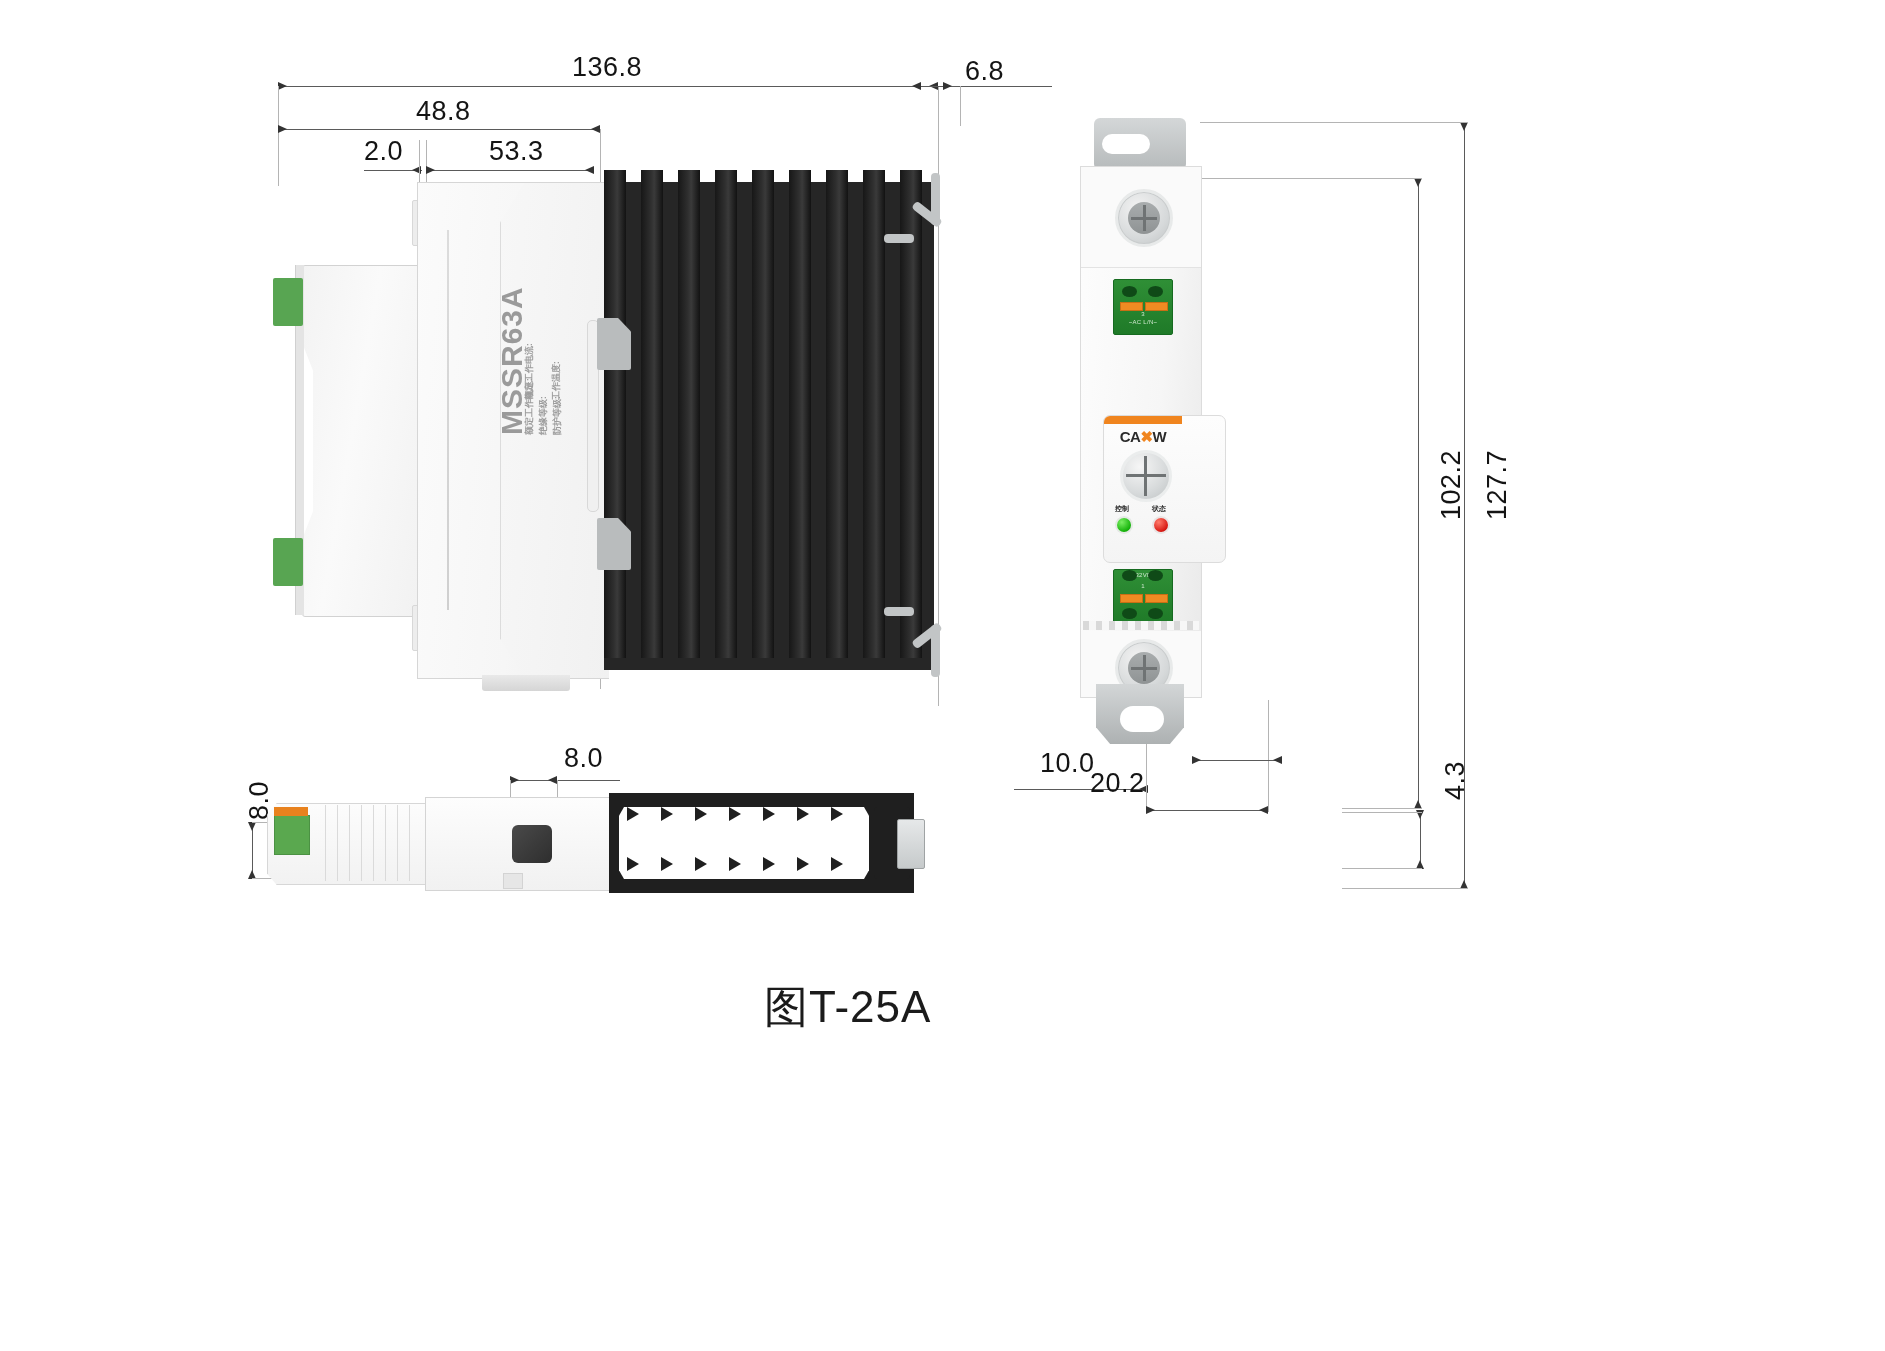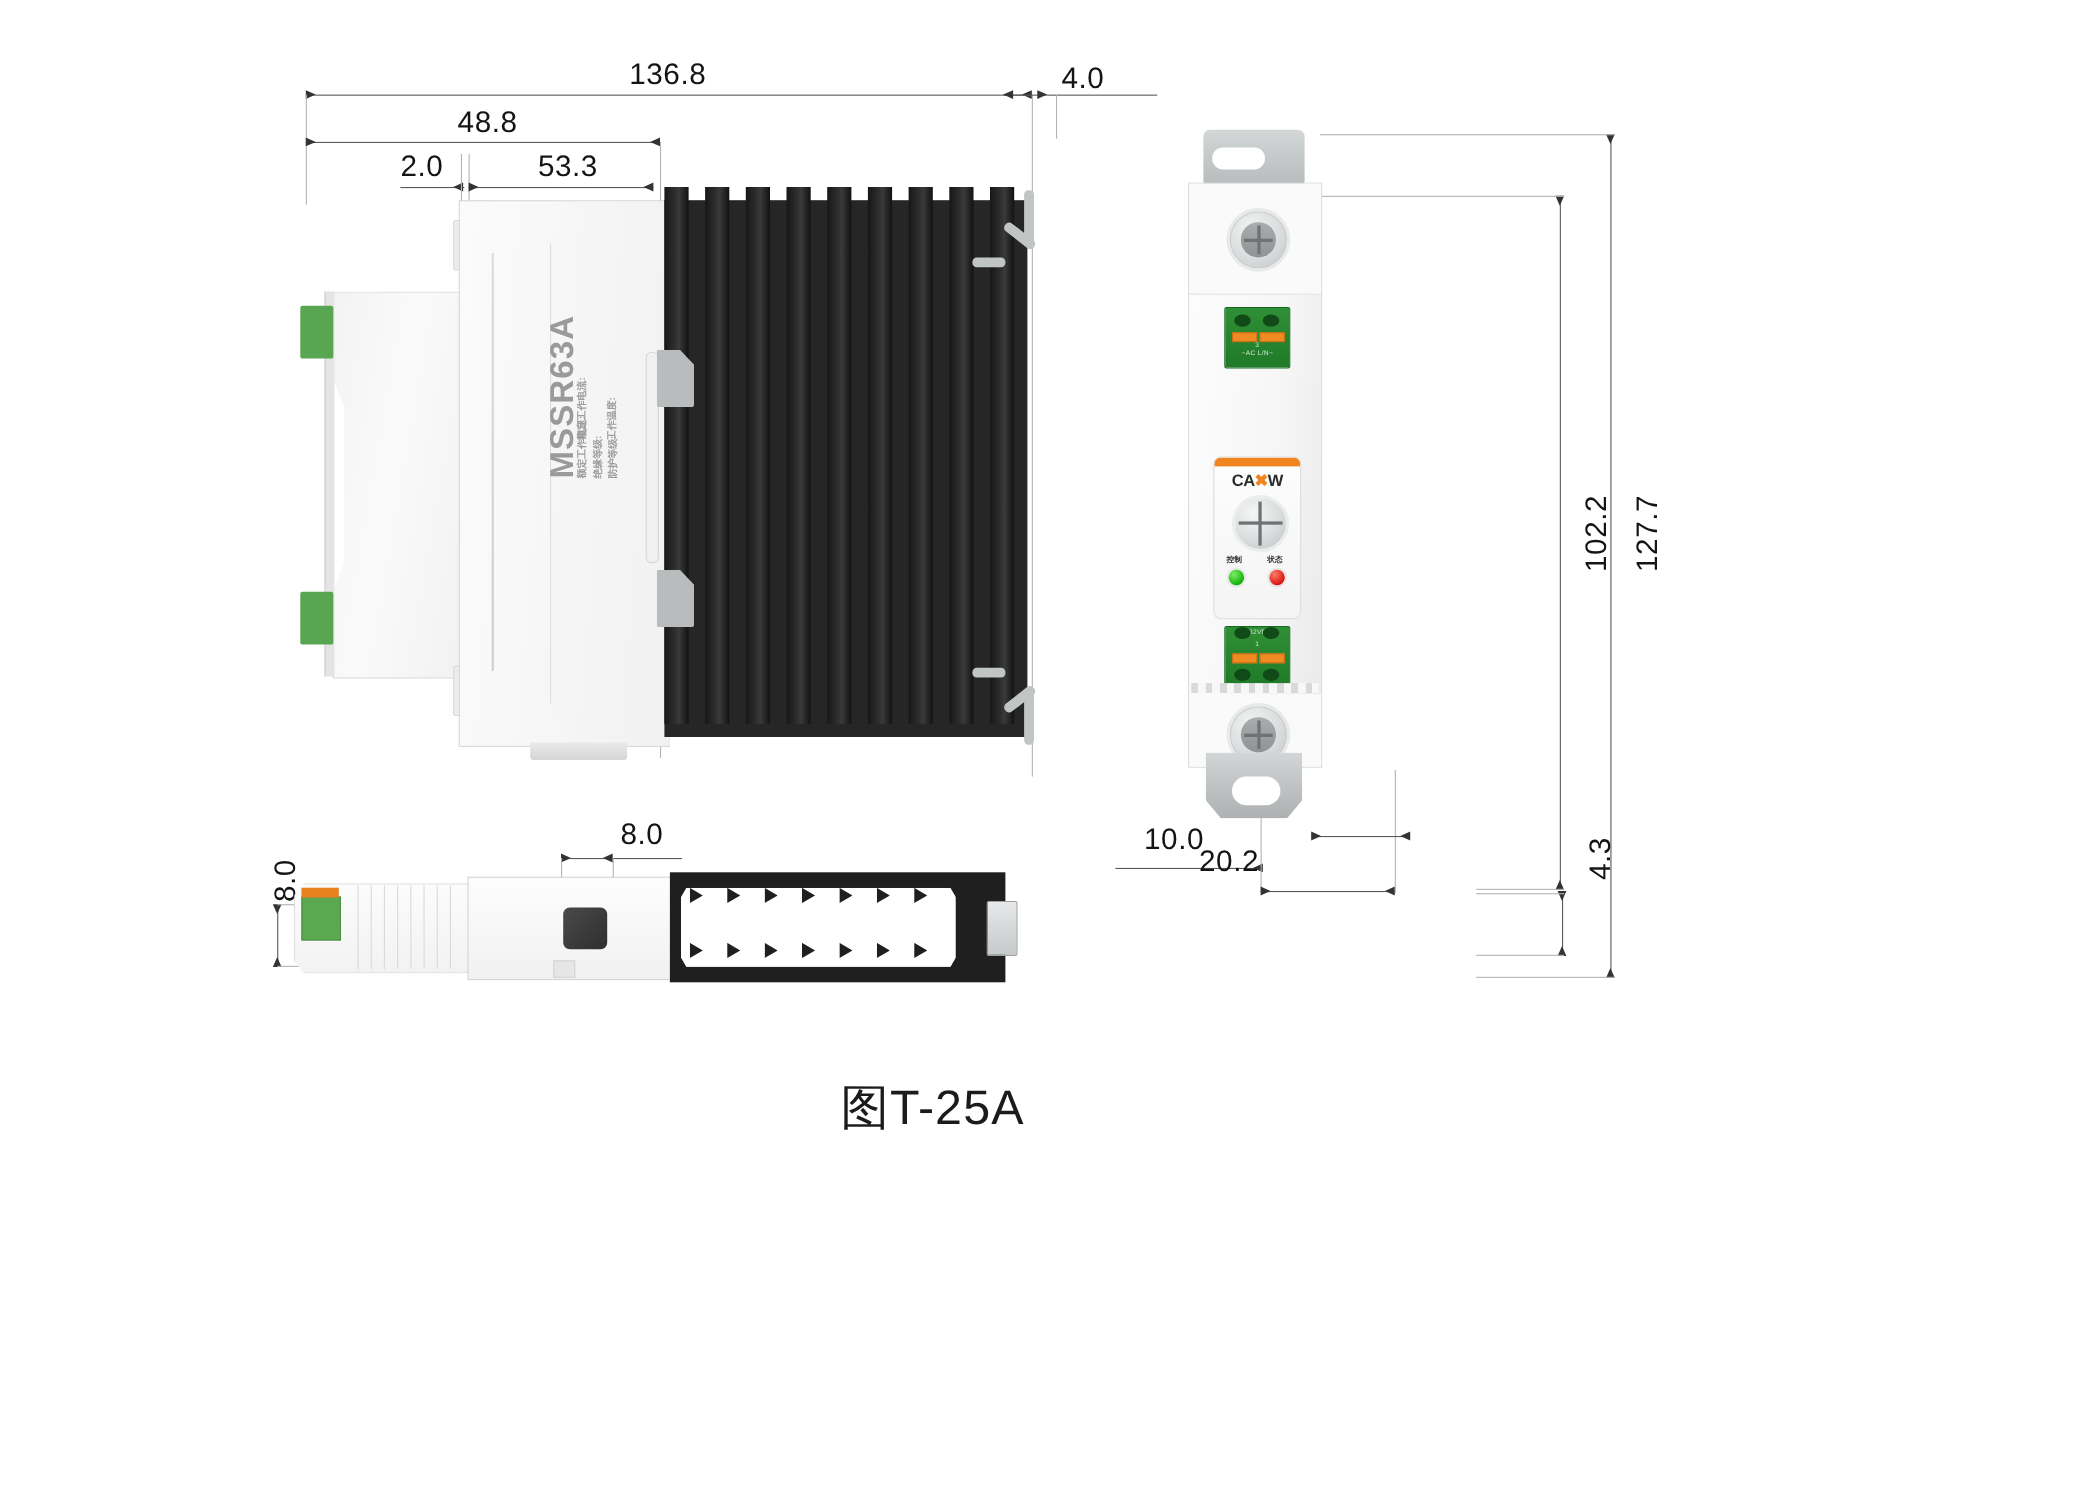--- a/index.html
+++ b/index.html
@@ -104,21 +104,21 @@
   .sv-slot-v{position:absolute;left:15px;top:3px;width:3px;height:26px;background:#6f7374;}
 
   .sv-term{position:absolute;left:32px;width:58px;height:54px;
     background:linear-gradient(#2f8f36,#1f7a28);border:1px solid #166a20;border-radius:2px;}
   .sv-tdot{position:absolute;width:15px;height:11px;border-radius:50%;background:#0f4a17;}
   .sv-tbar{position:absolute;width:21px;height:7px;background:#ef8b22;border:1px solid #c96f15;}
   .sv-tcode{position:absolute;width:56px;text-align:center;font-size:6px;color:#cfe8cf;
     font-family:"Liberation Sans",sans-serif;letter-spacing:.3px;}
 
   .sv-face{position:absolute;left:22px;top:248px;width:78px;height:146px;
-    background:linear-gradient(#fdfdfd,#f4f4f4);border:1px solid #dcdcdc;border-radius:7px;overflow:hidden;}
+    background:linear-gradient(#fdfdfd,#f4f4f4);border:1px solid #dcdcdc;border-radius:7px;overflow:hidden;padding-left:43px;}
   .sv-facetop{position:absolute;left:0;top:0;width:78px;height:8px;background:#f0851f;}
   .sv-brand{position:absolute;left:0;top:12px;width:78px;text-align:center;
     font-size:15px;font-weight:700;color:#2b2b2b;letter-spacing:-.5px;}
   .sv-brandx{color:#f0851f;}
   .sv-bigscrew{position:absolute;left:16px;top:34px;width:46px;height:46px;border-radius:50%;
     background:radial-gradient(circle at 36% 30%,#f6f6f6,#d7dadb 60%,#bfc3c4 100%);
     border:3px solid #ebeded;}
   .sv-ledlbl{position:absolute;font-size:7px;font-weight:700;color:#2b2b2b;}
   .sv-led{position:absolute;width:14px;height:14px;border-radius:50%;}
   .sv-led.g{background:radial-gradient(circle at 34% 30%,#7aee62,#15b20a 70%,#0c7a06);
@@ -144,21 +144,21 @@
 
   <div>
 
     <div class="dimtxt" style="left:560px;top:52px;">136.8</div>
     <div class="hline" style="left:266px;top:86px;width:660px;"></div>
     <div class="arr r" style="left:266px;top:82px;"></div>
     <div class="arr l" style="left:917px;top:82px;"></div>
     <div class="extline" style="left:266px;top:86px;height:100px;"></div>
     <div class="extline" style="left:926px;top:86px;height:620px;"></div>
 
-    <div class="dimtxt" style="left:953px;top:56px;">4.0</div>
+    <div class="dimtxt" style="left:953px;top:56px;">6.8</div>
     <div class="hline" style="left:900px;top:86px;width:140px;"></div>
     <div class="arr l" style="left:900px;top:82px;"></div>
     <div class="arr r" style="left:931px;top:82px;"></div>
     <div class="extline" style="left:948px;top:86px;height:40px;"></div>
 
     <div class="dimtxt" style="left:404px;top:96px;">48.8</div>
     <div class="hline" style="left:266px;top:129px;width:322px;"></div>
     <div class="arr r" style="left:266px;top:125px;"></div>
     <div class="arr l" style="left:579px;top:125px;"></div>
     <div class="extline" style="left:588px;top:129px;height:560px;"></div>

